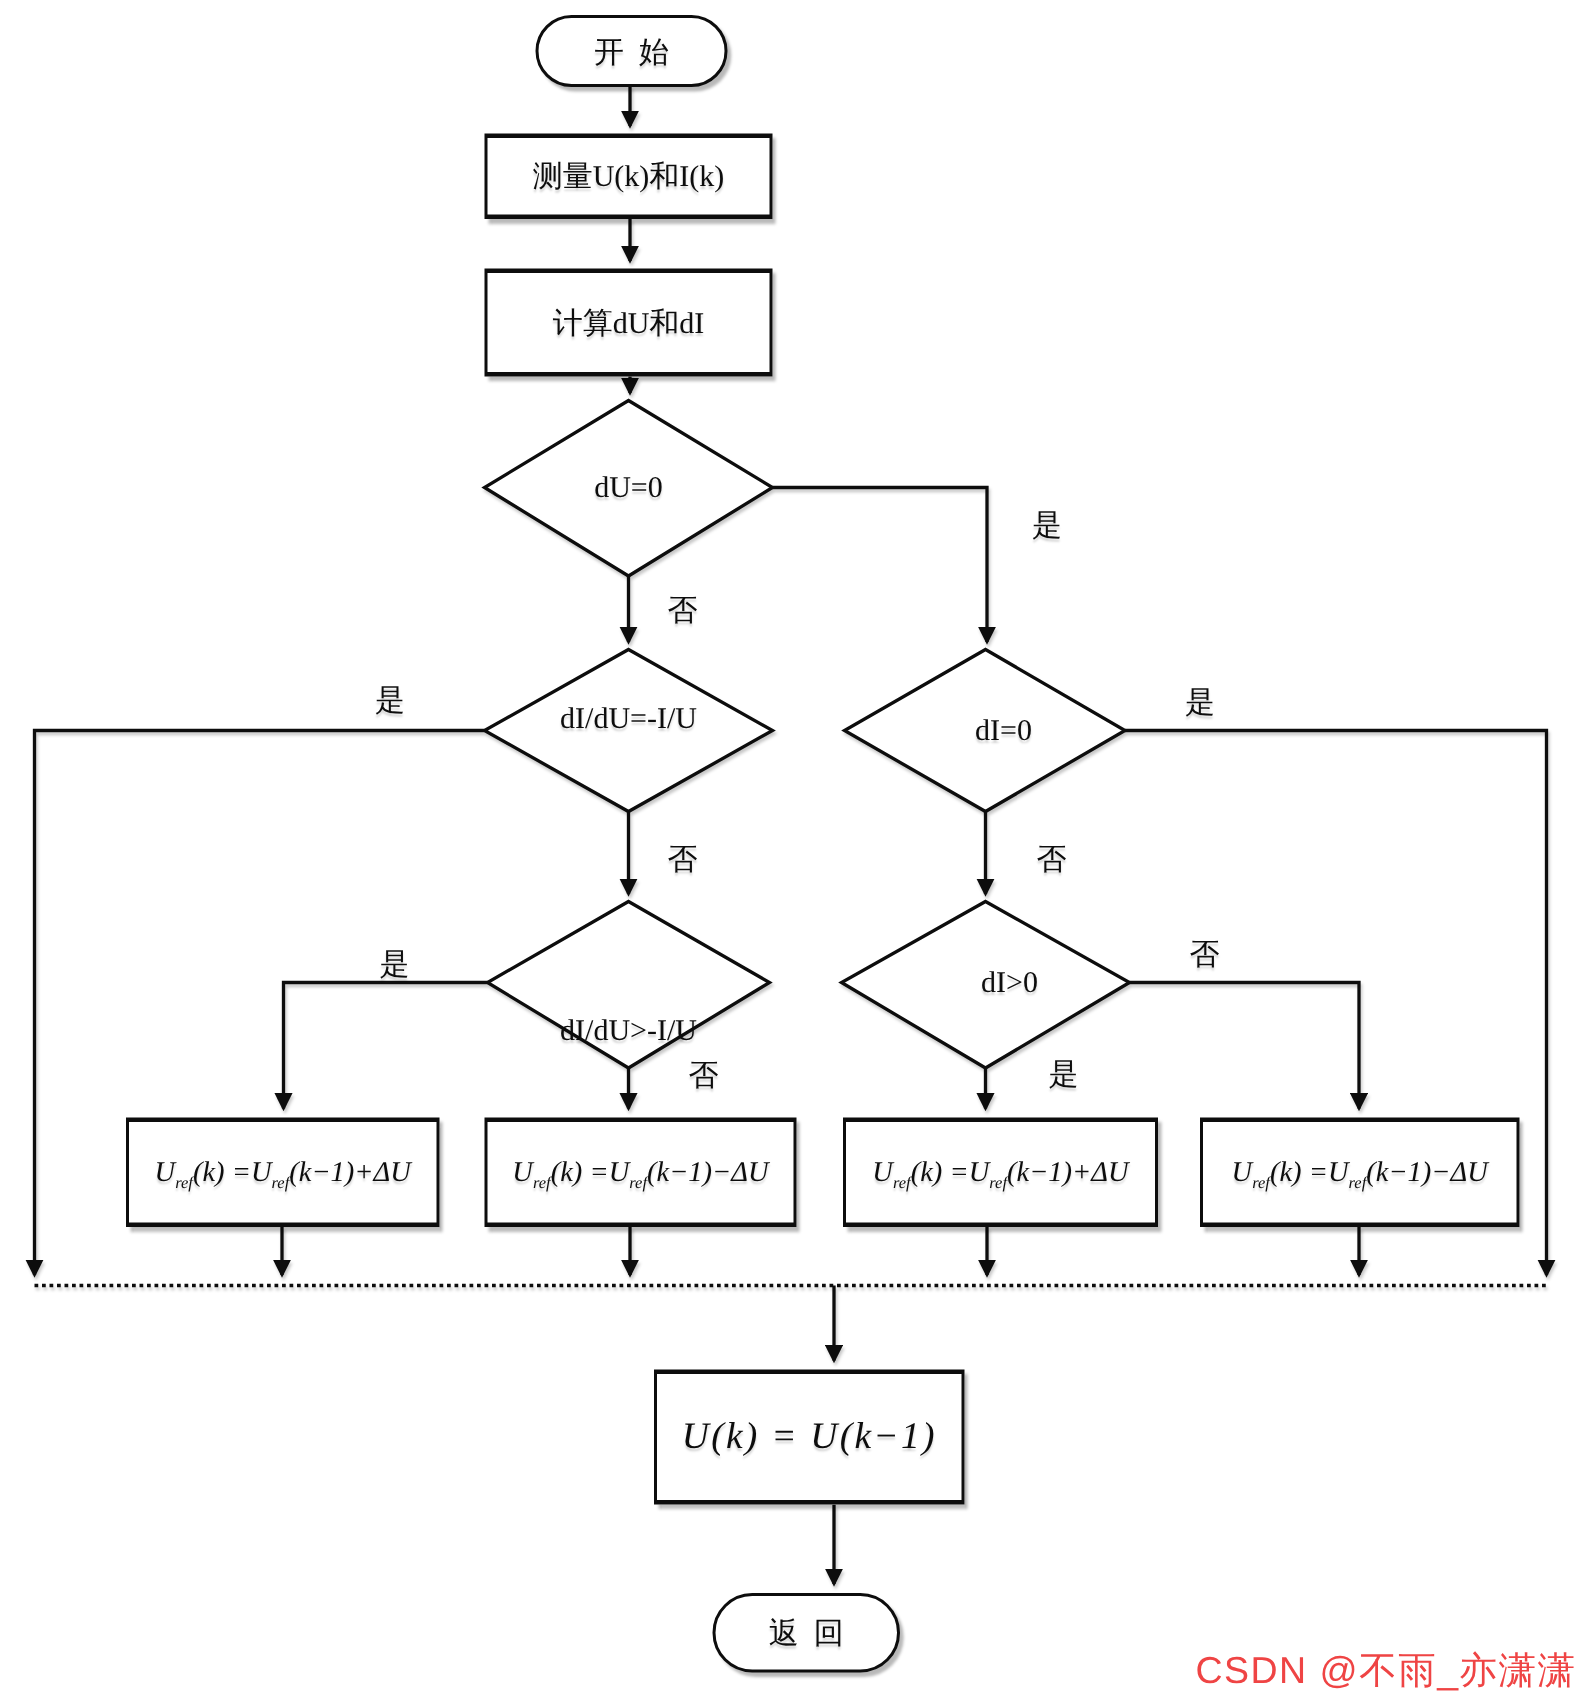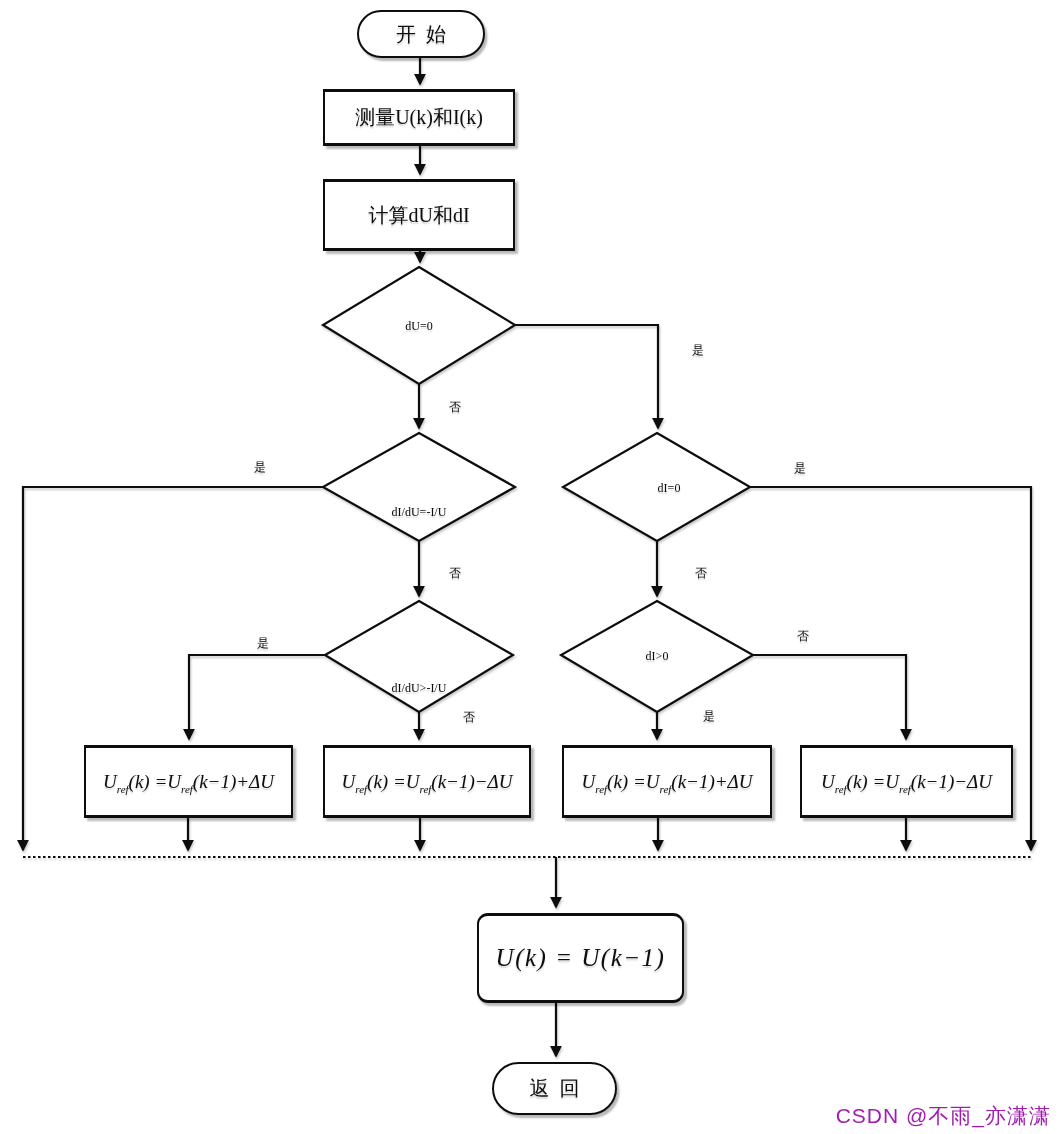--- a/index.html
+++ b/index.html
@@ -17,26 +17,26 @@
     font-size:20px;
   }
   .node .lbl{text-shadow:0 2px 1.5px rgba(0,0,0,0.18);}
   .terminator{border-radius:28px;border-width:2.5px;}
   .terminator .lbl{letter-spacing:10px;padding-left:10px;}
   .formula{font-style:italic;font-size:19px;white-space:nowrap;}
   .formula sub{font-size:0.58em;line-height:0;}
   .update-lines{font-style:italic;font-size:25px;line-height:40px;letter-spacing:1.5px;}
   .dlabel,.blabel{
     position:absolute;transform:translate(-50%,-50%);white-space:nowrap;
-    font-size:12px;text-shadow:0 2px 1.5px rgba(0,0,0,0.18);
+    font-size:20px;text-shadow:0 2px 1.5px rgba(0,0,0,0.18);
   }
   .watermark{
     position:absolute;right:8px;bottom:4px;
     font-family:"Liberation Sans","DejaVu Sans",sans-serif;
-    font-size:21px;color:#a21caf;letter-spacing:1px;
+    font-size:25px;color:#ef4444;letter-spacing:1px;
   }
 </style>
 </head>
 <body>
 
 <div class="stage">
 
   <svg class="wires" width="1059" height="1134" viewBox="0 0 1059 1134">
     <defs>
       <marker id="arr" viewBox="0 0 10 10" refX="8.5" refY="5" markerWidth="5.5" markerHeight="5.5" orient="auto-start-reverse">
@@ -85,24 +85,24 @@
 
   <div class="node" style="left:323px;top:89px;width:192px;height:57px;">
     <span class="lbl">测量U(k)和I(k)</span>
   </div>
 
   <div class="node" style="left:323px;top:179px;width:192px;height:72px;">
     <span class="lbl">计算dU和dI</span>
   </div>
 
   <div class="dlabel" style="left:419px;top:326px;">dU=0</div>
-  <div class="dlabel" style="left:419px;top:512px;">dI/dU=-I/U</div>
+  <div class="dlabel" style="left:419px;top:480px;">dI/dU=-I/U</div>
   <div class="dlabel" style="left:657px;top:488px;margin-left:12px;">dI=0</div>
   <div class="dlabel" style="left:419px;top:688px;">dI/dU&gt;-I/U</div>
-  <div class="dlabel" style="left:657px;top:656px;">dI&gt;0</div>
+  <div class="dlabel" style="left:673px;top:656px;">dI&gt;0</div>
 
   <div class="blabel" style="left:698px;top:350px;">是</div>
   <div class="blabel" style="left:455px;top:407px;">否</div>
   <div class="blabel" style="left:260px;top:467px;">是</div>
   <div class="blabel" style="left:455px;top:573px;">否</div>
   <div class="blabel" style="left:800px;top:468px;">是</div>
   <div class="blabel" style="left:701px;top:573px;">否</div>
   <div class="blabel" style="left:263px;top:643px;">是</div>
   <div class="blabel" style="left:469px;top:717px;">否</div>
   <div class="blabel" style="left:709px;top:716px;">是</div>
@@ -114,24 +114,24 @@
   <div class="node" style="left:323px;top:745px;width:208px;height:73px;">
     <span class="lbl formula">U<sub>ref</sub>(k) =U<sub>ref</sub>(k−1)−ΔU</span>
   </div>
   <div class="node" style="left:562px;top:745px;width:210px;height:73px;">
     <span class="lbl formula">U<sub>ref</sub>(k) =U<sub>ref</sub>(k−1)+ΔU</span>
   </div>
   <div class="node" style="left:800px;top:745px;width:213px;height:73px;">
     <span class="lbl formula">U<sub>ref</sub>(k) =U<sub>ref</sub>(k−1)−ΔU</span>
   </div>
 
-  <div class="node" style="left:477px;top:913px;width:207px;height:90px;border-radius:11px;">
+  <div class="node" style="left:436px;top:913px;width:207px;height:90px;">
     <div class="lbl update-lines">
       <div>U(k) = U(k−1)</div>
     </div>
   </div>
 
-  <div class="node terminator" style="left:492px;top:1062px;width:125px;height:53px;">
+  <div class="node terminator" style="left:475px;top:1062px;width:125px;height:53px;">
     <span class="lbl">返回</span>
   </div>
 
   <div class="watermark">CSDN @不雨_亦潇潇</div>
 </div>
 
 </body></html>

